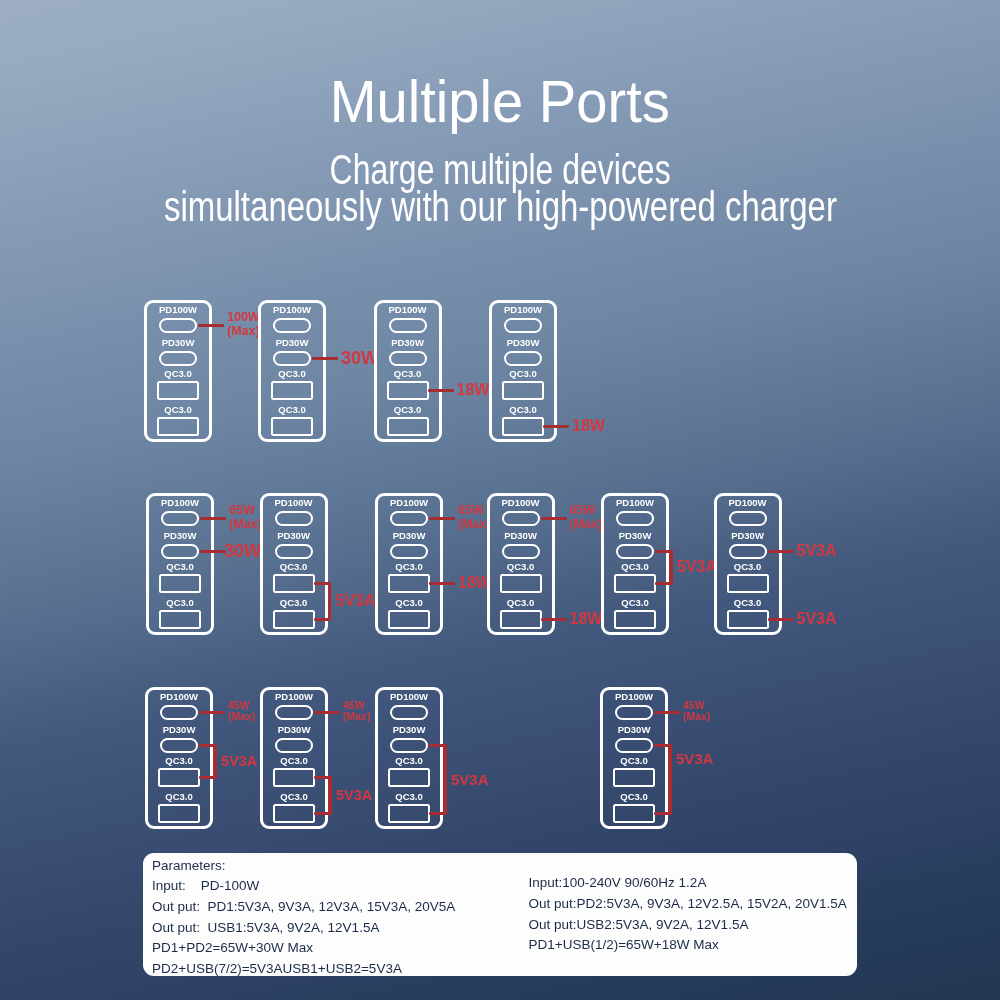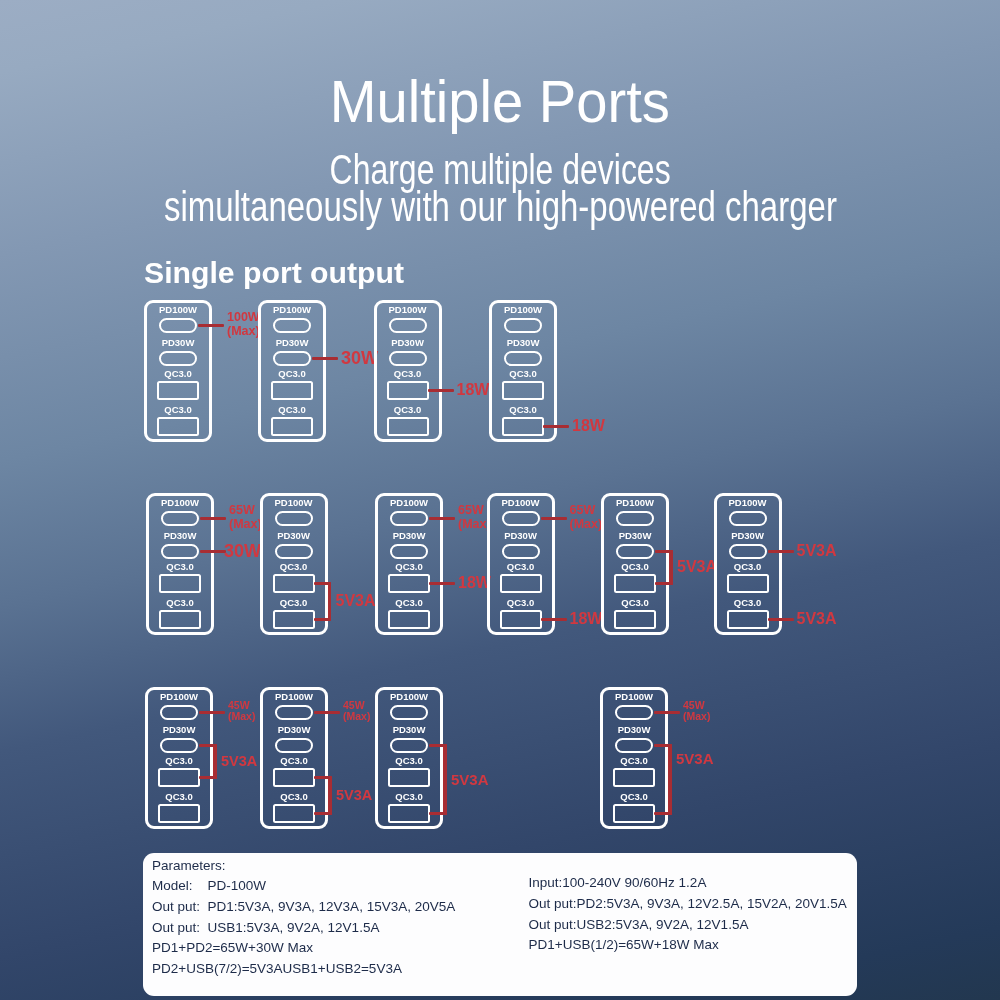--- a/index.html
+++ b/index.html
@@ -50,41 +50,40 @@
   .port.rect{left:10px;width:42px;height:19px;border-radius:2.5px;}
 
   
   .ann-line{position:absolute;height:3.5px;background:var(--line-red);border-radius:1px;}
   .ann-v{position:absolute;width:3.5px;background:var(--line-red);border-radius:1px;}
   .ann-label{position:absolute;color:var(--red);font-weight:700;white-space:nowrap;}
   .ann-label .l2{font-weight:700;}
 
   
   #param-panel{
-    left:143px;top:853px;width:714px;height:143px;
+    left:143px;top:853px;width:714px;height:123px;
     background:var(--panel-bg);border-radius:11px;
     color:var(--panel-text);
   }
   .param-line{
     position:absolute;font-size:13.5px;line-height:20.6px;height:20.6px;
     white-space:pre;color:var(--panel-text);
   }
 </style>
 </head>
 <body>
 
 <div id="canvas">
 
   <div class="abs title-row">
     <div class="abs title-row" id="main-title"><span class="fit centered" style="transform: scaleX(0.935894);">Multiple Ports</span></div>
     <div class="abs title-row" id="subtitle-1"><span class="fit centered" style="transform: scaleX(0.760789);">Charge multiple devices</span></div>
     <div class="abs title-row" id="subtitle-2"><span class="fit centered" style="transform: scaleX(0.785498);">simultaneously with our high-powered charger</span></div>
   </div>
 
-  <div class="abs section-title" id="sec-single"><span class="fit lefted" style="transform: scaleX(1.04137);">Single port output</span></div>
 
   <div id="diagram-layer">
       <div class="charger" style="left: 144px; top: 300px;">
     <div class="p-label" style="top:0.5px;">PD100W</div>
     <div class="port pill" style="top:15px;"></div>
     <div class="p-label" style="top:34px;">PD30W</div>
     <div class="port pill" style="top:48px;"></div>
     <div class="p-label" style="top:64.5px;">QC3.0</div>
     <div class="port rect" style="top:78px;"></div>
     <div class="p-label" style="top:100.5px;">QC3.0</div>
@@ -293,21 +292,21 @@
       </div>
       <div class="ann-line" style="left: 654px; top: 743.75px; width: 17.5px;"></div>
       <div class="ann-line" style="left: 654px; top: 811.75px; width: 17.5px;"></div>
       <div class="ann-v" style="left: 668px; top: 743.75px; height: 71.5px;"></div>
       <div class="ann-label" style="left: 676px; font-size: 15px; line-height: 17.5px; top: 750.25px;">5V3A</div>
     </div>
 
   <div class="abs" id="param-panel">
     <div class="param-line" id="param-heading" style="left:9px;top:2.8px;">Parameters:</div>
     <div id="param-left">
-        <div class="param-line" style="left: 9px; top: 23.4px;">Model:    PD-100W</div>
+        <div class="param-line" style="left: 9px; top: 23.4px;">Input:    PD-100W</div>
         <div class="param-line" style="left: 9px; top: 44px;">Out put:  PD1:5V3A, 9V3A, 12V3A, 15V3A, 20V5A</div>
         <div class="param-line" style="left: 9px; top: 64.6px;">Out put:  USB1:5V3A, 9V2A, 12V1.5A</div>
         <div class="param-line" style="left: 9px; top: 85.2px;">PD1+PD2=65W+30W Max</div>
         <div class="param-line" style="left: 9px; top: 105.8px;">PD2+USB(7/2)=5V3AUSB1+USB2=5V3A</div>
       </div>
     <div id="param-right">
         <div class="param-line" style="left: 385.5px; top: 20.4px;">Input:100-240V 90/60Hz 1.2A</div>
         <div class="param-line" style="left: 385.5px; top: 41px;">Out put:PD2:5V3A, 9V3A, 12V2.5A, 15V2A, 20V1.5A</div>
         <div class="param-line" style="left: 385.5px; top: 61.6px;">Out put:USB2:5V3A, 9V2A, 12V1.5A</div>
         <div class="param-line" style="left: 385.5px; top: 82.2px;">PD1+USB(1/2)=65W+18W Max</div>

